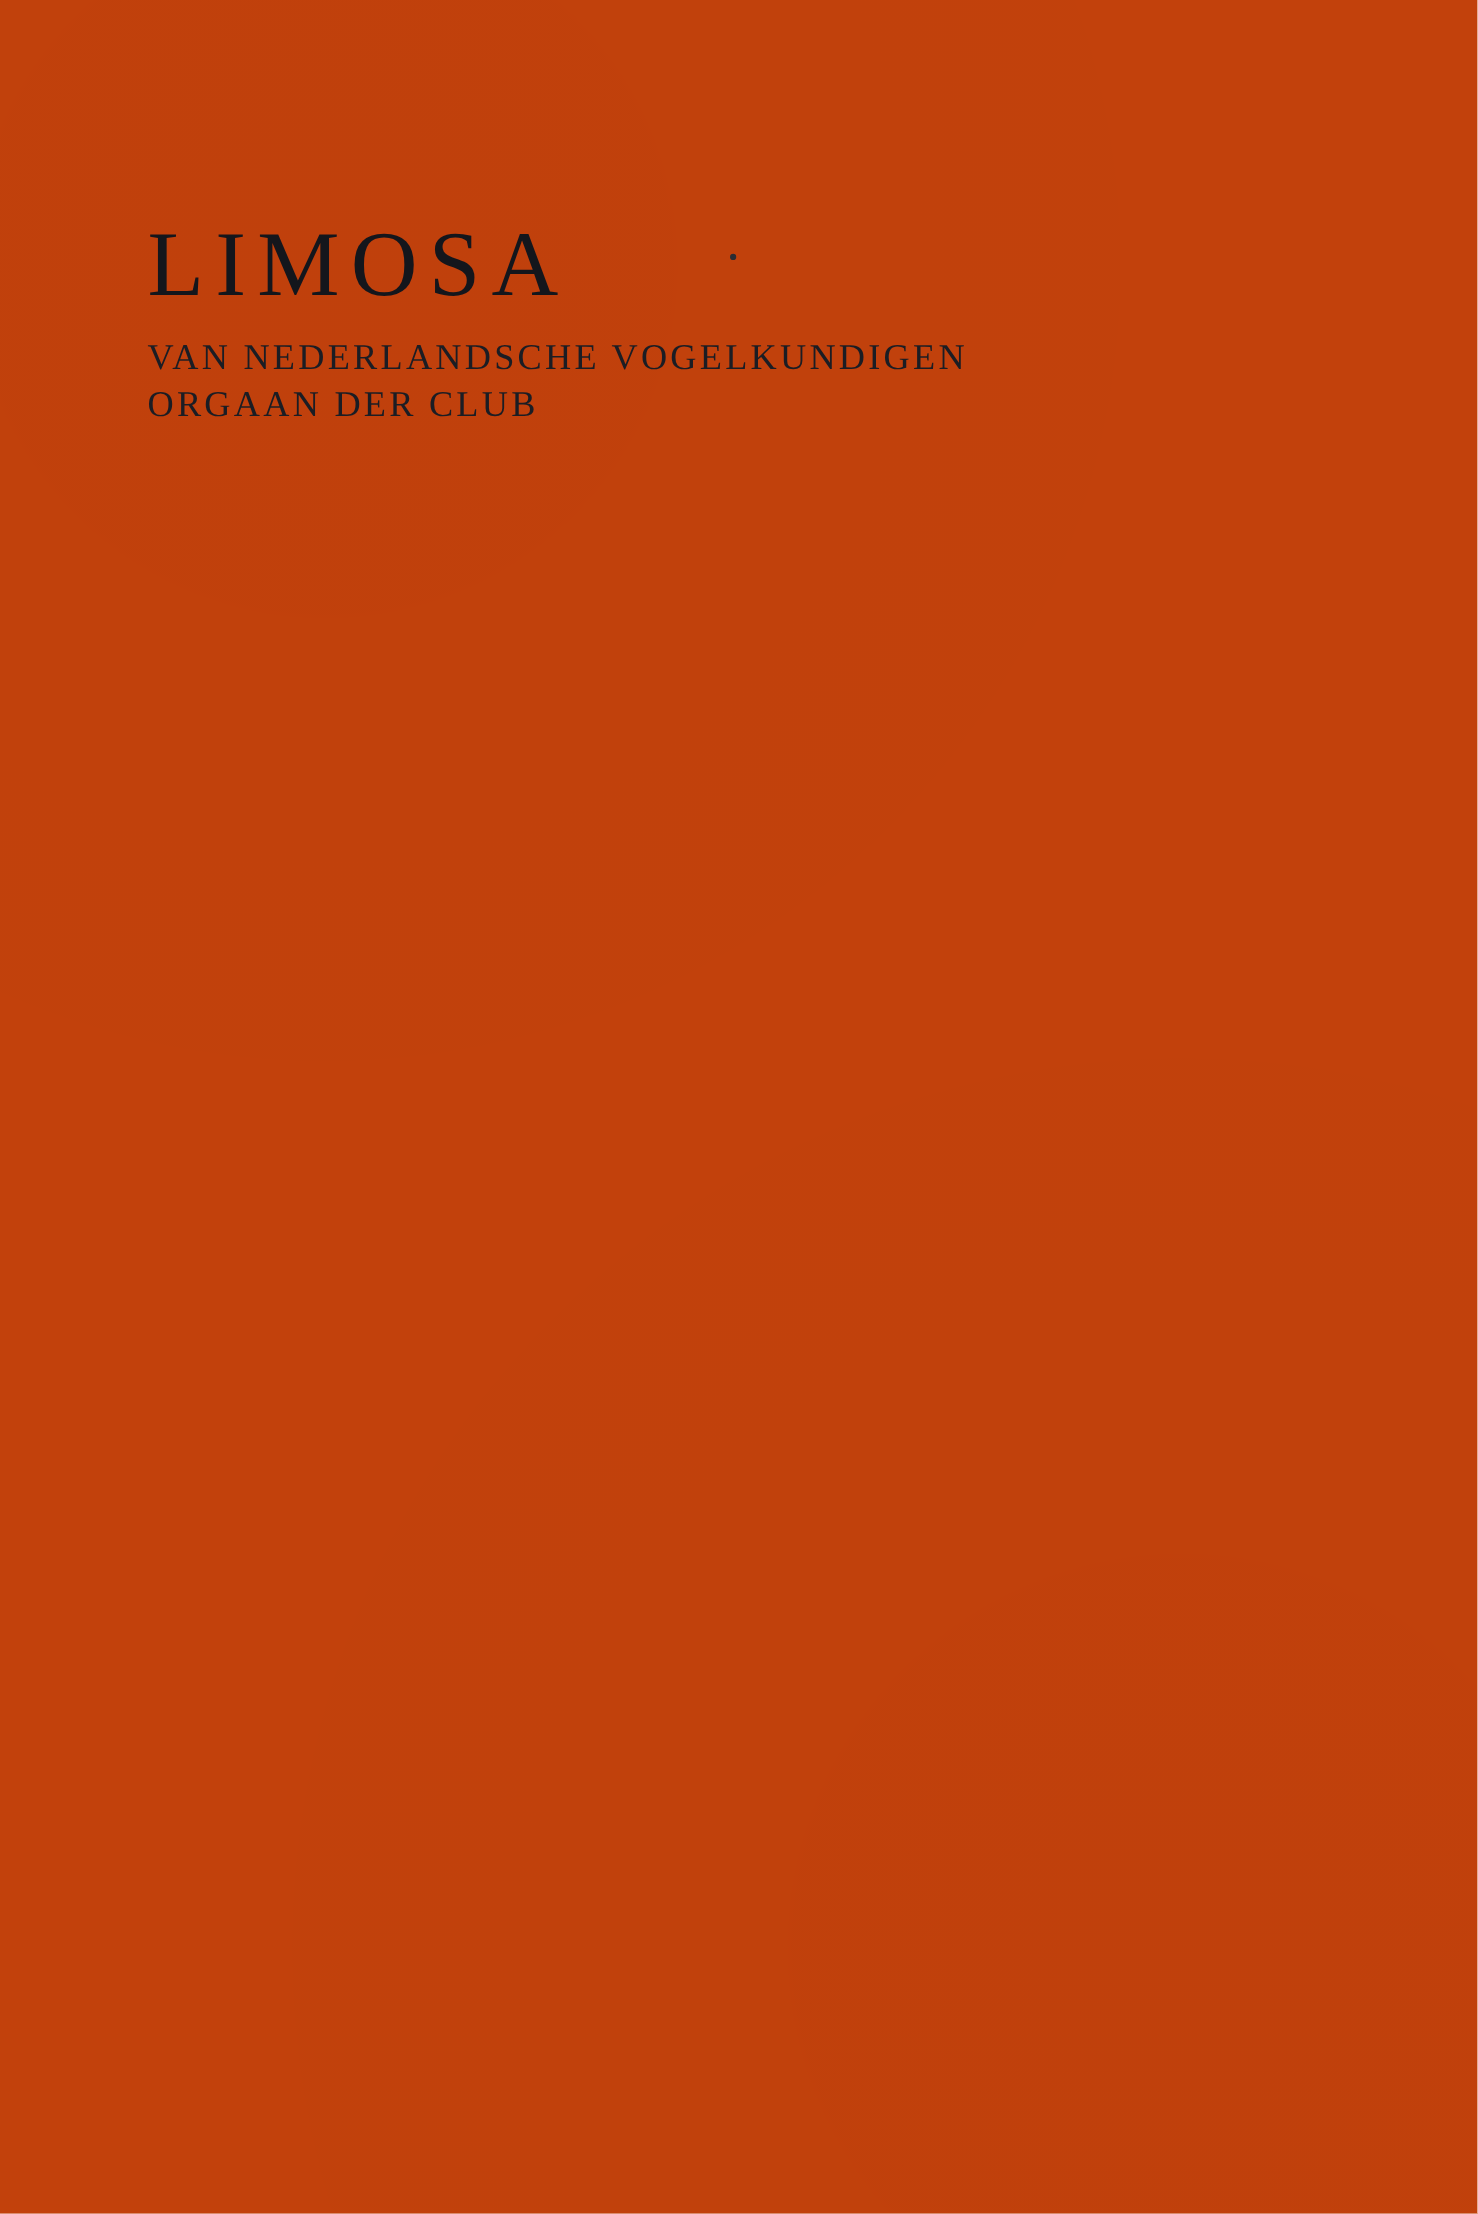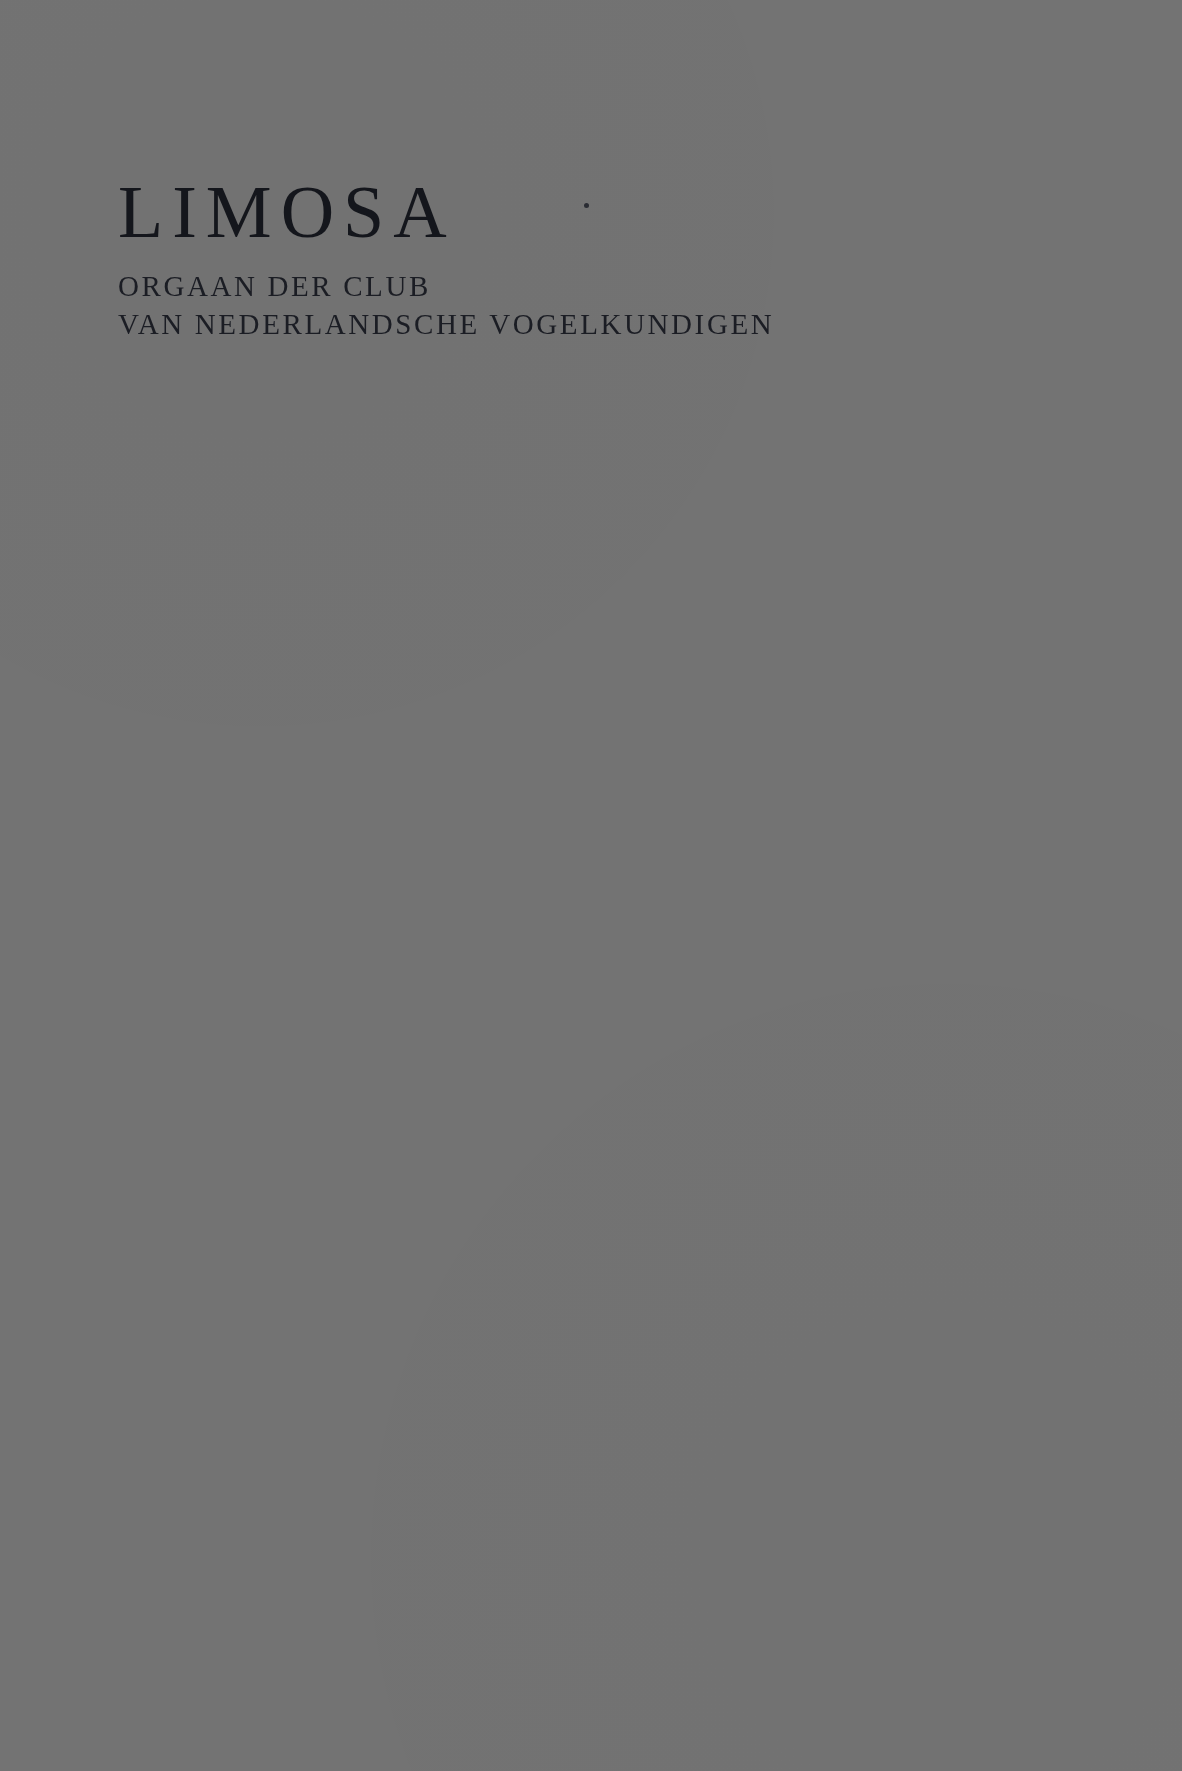--- a/index.html
+++ b/index.html
@@ -4,21 +4,21 @@
 <style>
   html, body {
     margin: 0;
     padding: 0;
     background: #ffffff;
   }
   .page {
     position: relative;
     width: 1182px;
     height: 1771px;
-    background: #737373;
+    background: #c2410c;
     overflow: hidden;
     font-family: "Liberation Serif", serif;
   }
   .masthead {
     position: absolute;
     left: 118px;
     top: 175px;
     width: 900px;
   }
   .journal-title {
@@ -66,20 +66,20 @@
 <body>
 
 <div class="page">
 
   <div class="paper-texture"></div>
 
   <div class="masthead">
     <h1 class="journal-title">LIMOSA</h1>
 
     <div class="subtitle-block">
+      <p class="subtitle-line">VAN NEDERLANDSCHE VOGELKUNDIGEN</p>
       <p class="subtitle-line">ORGAAN DER CLUB</p>
-      <p class="subtitle-line">VAN NEDERLANDSCHE VOGELKUNDIGEN</p>
     </div>
   </div>
 
   <div class="title-dot"></div>
 
 </div>
 
 </body></html>

